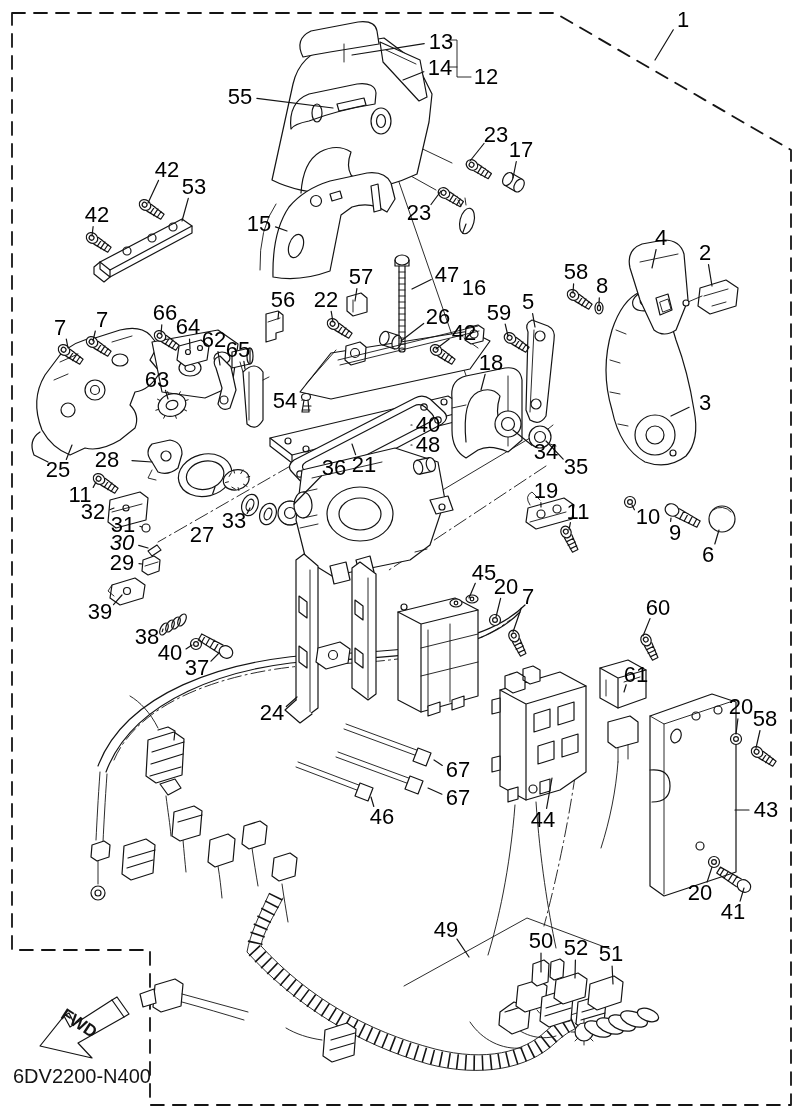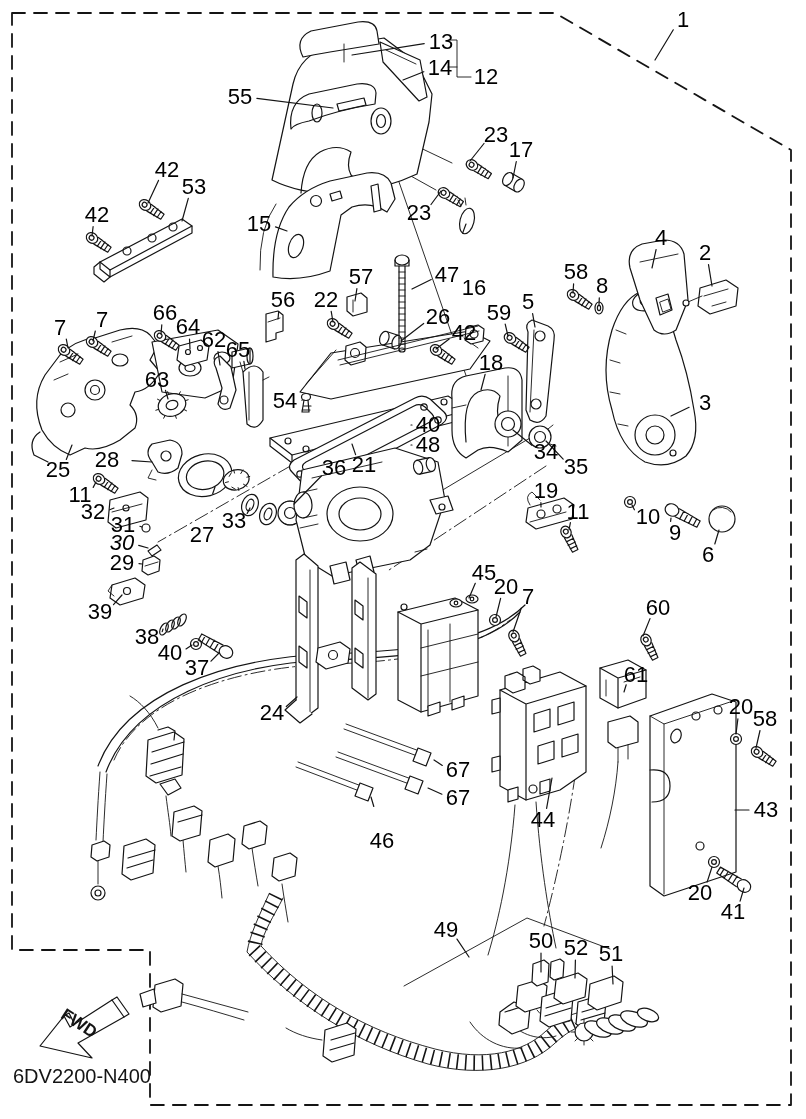--- a/index.html
+++ b/index.html
@@ -579,21 +579,21 @@
       <div class="callout" style="left: 484px; top: 573px;">45</div>
       <div class="callout" style="left: 506px; top: 587px;">20</div>
       <div class="callout" style="left: 528px; top: 597px;">7</div>
       <div class="callout" style="left: 658px; top: 608px;">60</div>
       <div class="callout" style="left: 636px; top: 675px;">61</div>
       <div class="callout" style="left: 741px; top: 707px;">20</div>
       <div class="callout" style="left: 765px; top: 719px;">58</div>
       <div class="callout" style="left: 272px; top: 713px; text-align: center;">24</div>
       <div class="callout" style="left: 458px; top: 770px;">67</div>
       <div class="callout" style="left: 458px; top: 798px;">67</div>
-      <div class="callout" style="left: 382px; top: 817px; margin-top: 24px;">46</div>
+      <div class="callout" style="left: 382px; top: 817px;">46</div>
       <div class="callout" style="left: 543px; top: 820px;">44</div>
       <div class="callout" style="left: 766px; top: 810px;">43</div>
       <div class="callout" style="left: 700px; top: 893px;">20</div>
       <div class="callout" style="left: 733px; top: 912px;">41</div>
       <div class="callout" style="left: 446px; top: 930px;">49</div>
       <div class="callout" style="left: 541px; top: 941px;">50</div>
       <div class="callout" style="left: 576px; top: 948px;">52</div>
       <div class="callout" style="left: 611px; top: 954px;">51</div>
     </div>
 </div>

